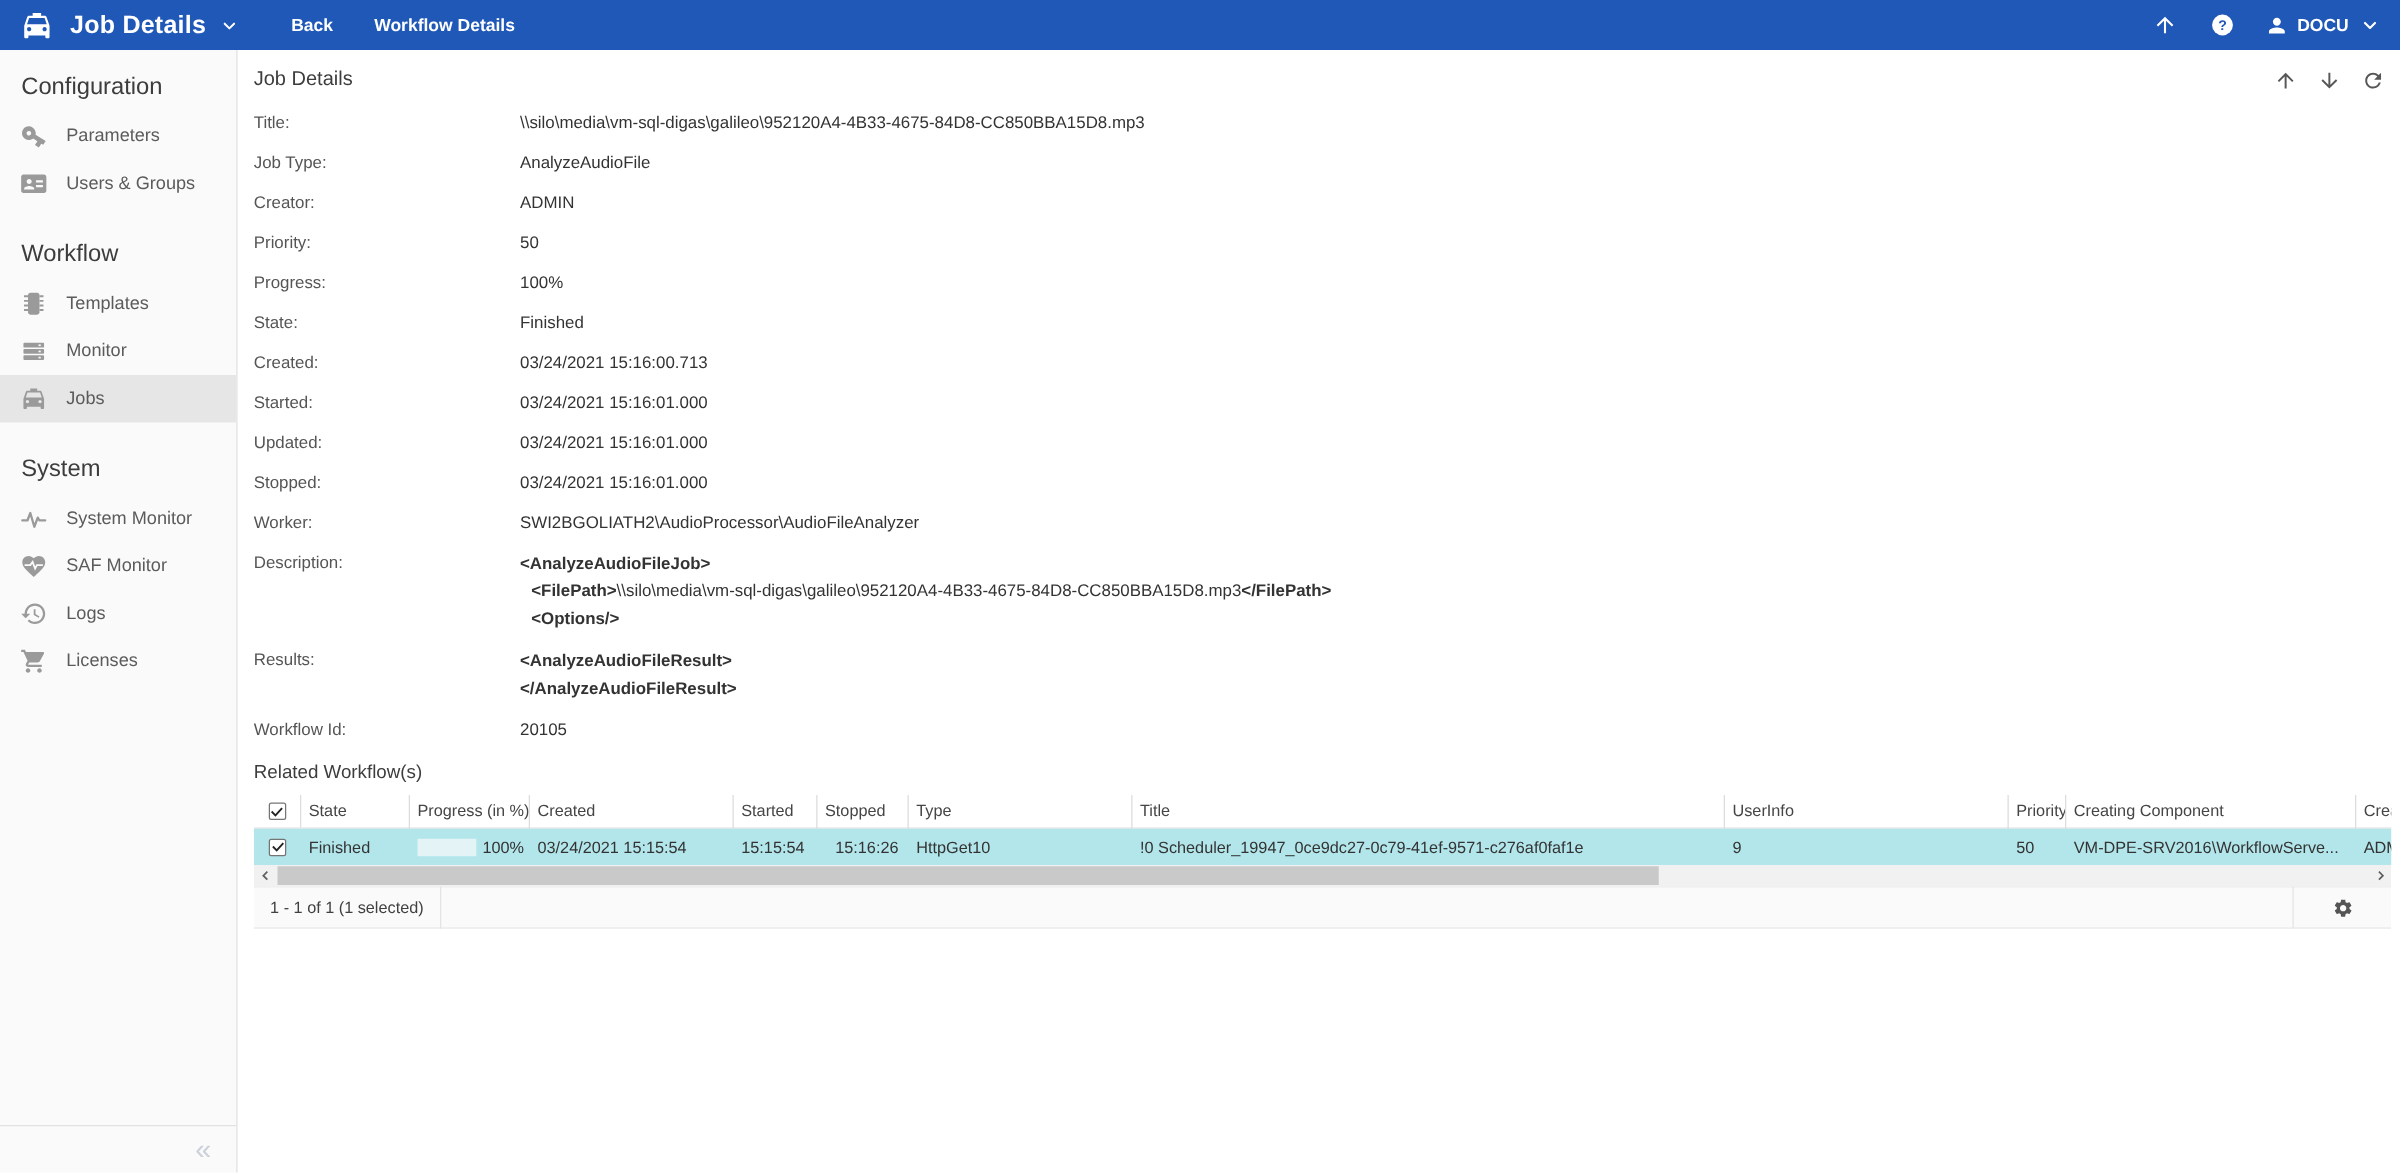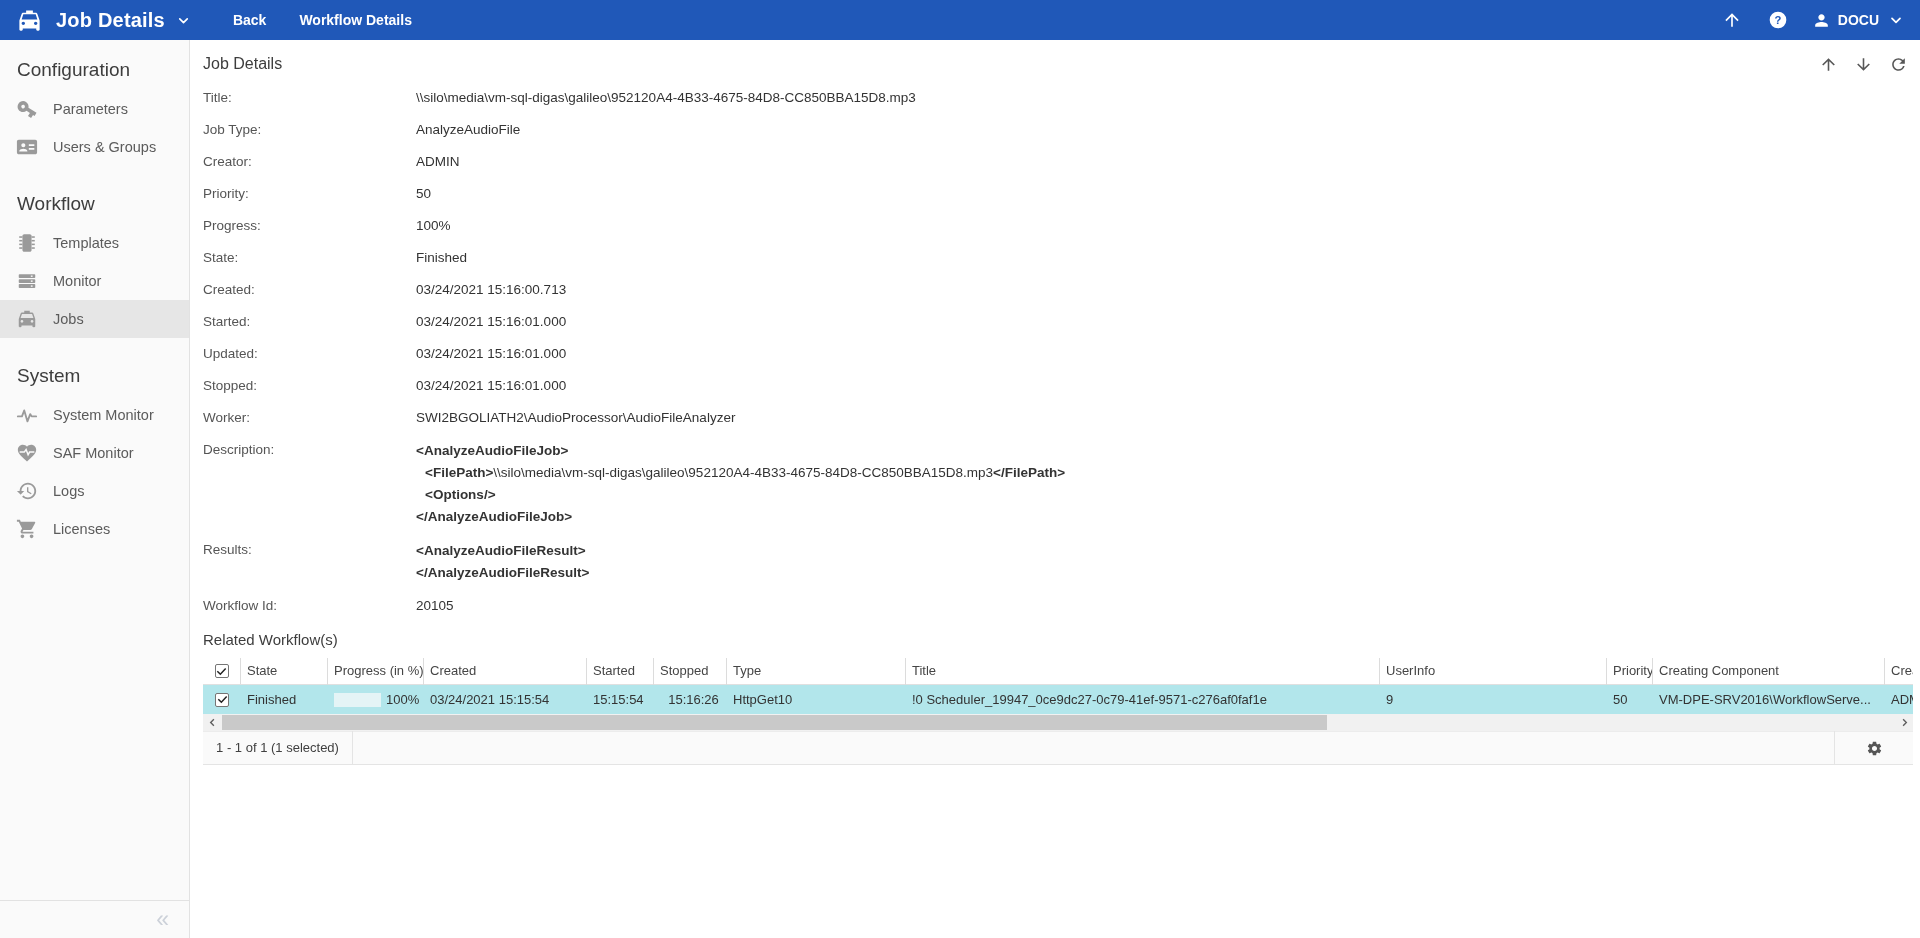--- a/index.html
+++ b/index.html
@@ -308,21 +308,20 @@
       <div class="detail-row">
         <div class="detail-label">Worker:</div>
         <div class="detail-value">SWI2BGOLIATH2\AudioProcessor\AudioFileAnalyzer</div>
       </div>
       <div class="detail-row">
         <div class="detail-label">Description:</div>
         <div class="detail-value xml">
           <div class="xml-line"><span class="b">&lt;AnalyzeAudioFileJob&gt;</span></div>
           <div class="xml-line ind"><span class="b">&lt;FilePath&gt;</span><span>\\silo\media\vm-sql-digas\galileo\952120A4-4B33-4675-84D8-CC850BBA15D8.mp3</span><span class="b">&lt;/FilePath&gt;</span></div>
           <div class="xml-line ind"><span class="b">&lt;Options/&gt;</span></div>
-          <div class="xml-line"><span class="b">&lt;/AnalyzeAudioFileJob&gt;</span></div>
         </div>
       </div>
       <div class="detail-row">
         <div class="detail-label">Results:</div>
         <div class="detail-value xml">
           <div class="xml-line"><span class="b">&lt;AnalyzeAudioFileResult&gt;</span></div>
           <div class="xml-line"><span class="b">&lt;/AnalyzeAudioFileResult&gt;</span></div>
         </div>
       </div>
       <div class="detail-row">

